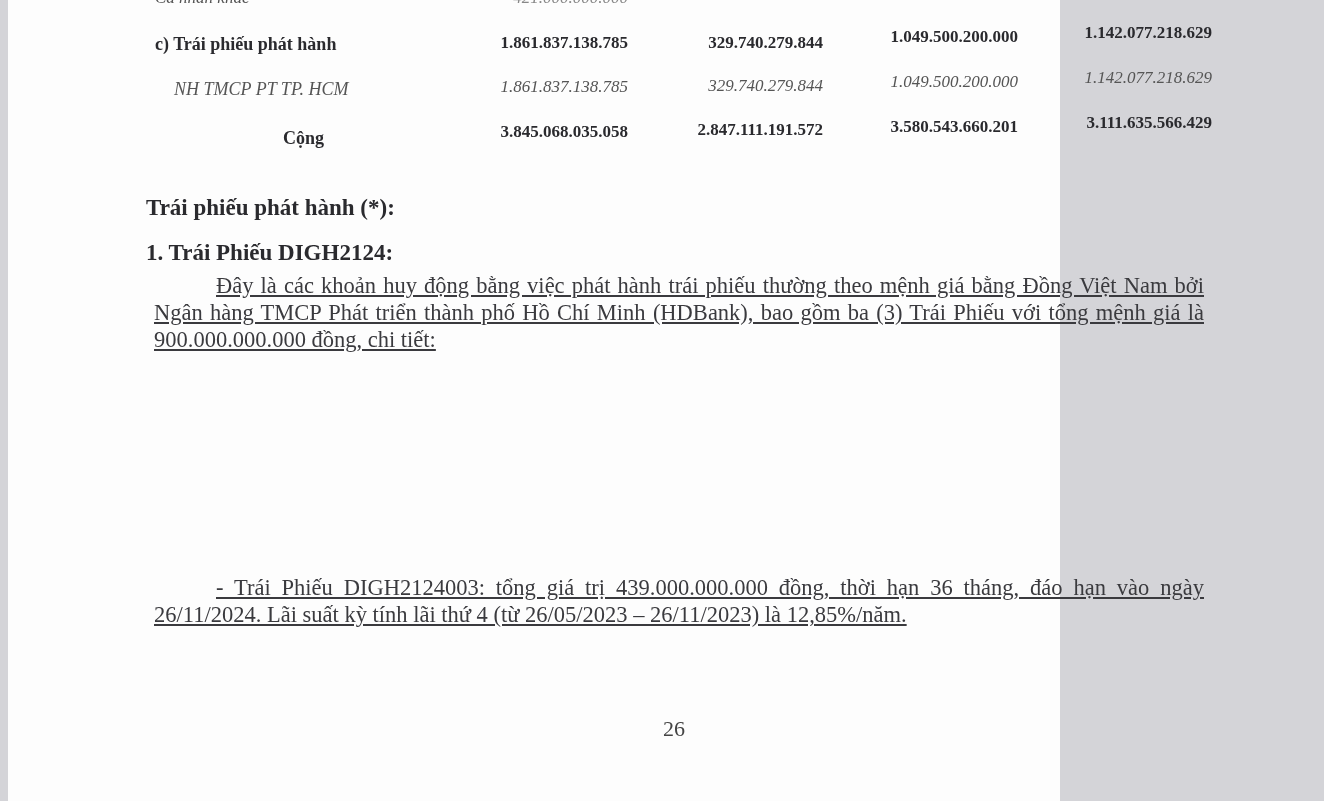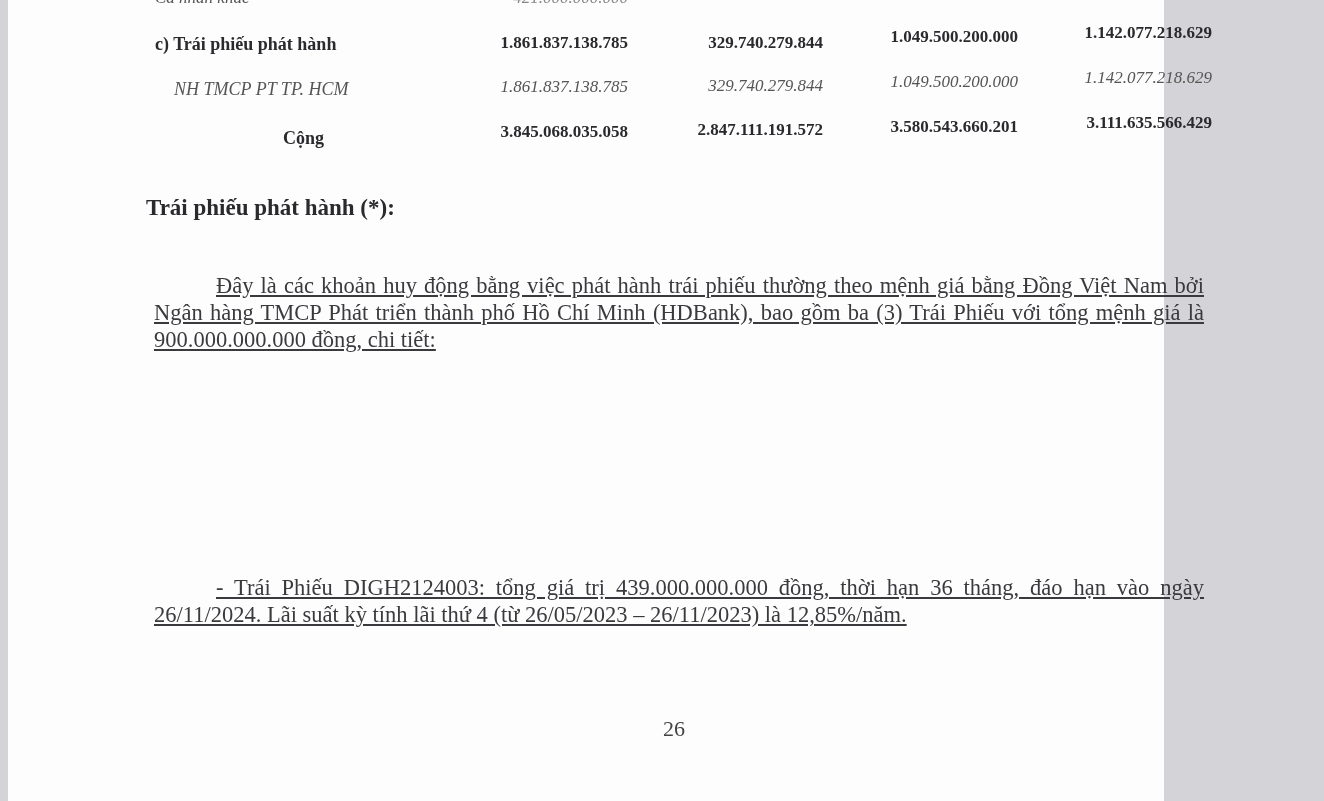--- a/index.html
+++ b/index.html
@@ -4,21 +4,21 @@
 <style>
   html, body { margin: 0; padding: 0; }
   body {
     width: 1324px; height: 801px; overflow: hidden;
     background: #d4d4d8;
     position: relative;
     font-family: "Liberation Serif", "DejaVu Serif", serif;
     color: #2a2a2e;
   }
   .page {
-    position: absolute; left: 8px; top: 0; width: 1156px; height: 801px;
+    position: absolute; left: 8px; top: 0; width: 1052px; height: 801px;
     background: #fdfdfd;
   }
   .abs { position: absolute; white-space: nowrap; }
   .row-label { font-size: 18px; }
   .num { font-size: 17px; text-align: right; width: 170px; }
   .bold { font-weight: bold; }
   .ital { font-style: italic; color: #555; }
   .heading { font-size: 23px; font-weight: bold; color: #2a2a2e; text-align: right; }
   .para {
     position: absolute; left: 146px; width: 1050px;
@@ -53,20 +53,21 @@
 
   <div>
     <div class="abs row-label bold" style="left:275px; top:128px;font-family:Liberation Serif, serif;">Cộng</div>
     <div class="abs num bold" style="left:450px; top:122px;">3.845.068.035.058</div>
     <div class="abs num bold" style="left:645px; top:120px;">2.847.111.191.572</div>
     <div class="abs num bold" style="left:840px; top:117px;text-align:right;">3.580.543.660.201</div>
     <div class="abs num bold" style="left:1034px; top:113px;">3.111.635.566.429</div>
   </div>
 
   <div class="abs heading" style="left:138px; top:195px;">Trái phiếu phát hành (*):</div>
+  <div class="abs heading" style="left:138px; top:240px;">1. Trái Phiếu DIGH2124:</div>
 
   <div class="para" style="top:272px;"><span class="ind"></span><span>Đây là các khoản huy động bằng việc phát hành trái phiếu thường theo mệnh giá bằng Đồng Việt Nam bởi Ngân hàng TMCP Phát triển thành phố Hồ Chí Minh (HDBank), bao gồm ba (3) Trái Phiếu với tổng mệnh giá là 900.000.000.000 đồng, chi tiết:</span></div>
 
 
 
   <div class="para" style="top:574px;"><span class="ind"></span><span>- Trái Phiếu DIGH2124003: tổng giá trị 439.000.000.000 đồng, thời hạn 36 tháng, đáo hạn vào ngày 26/11/2024. Lãi suất kỳ tính lãi thứ 4 (từ 26/05/2023 – 26/11/2023) là 12,85%/năm.</span></div>
 
   <div class="abs pagenum" style="left:655px; top:716px;">26</div>
 </div>
 

